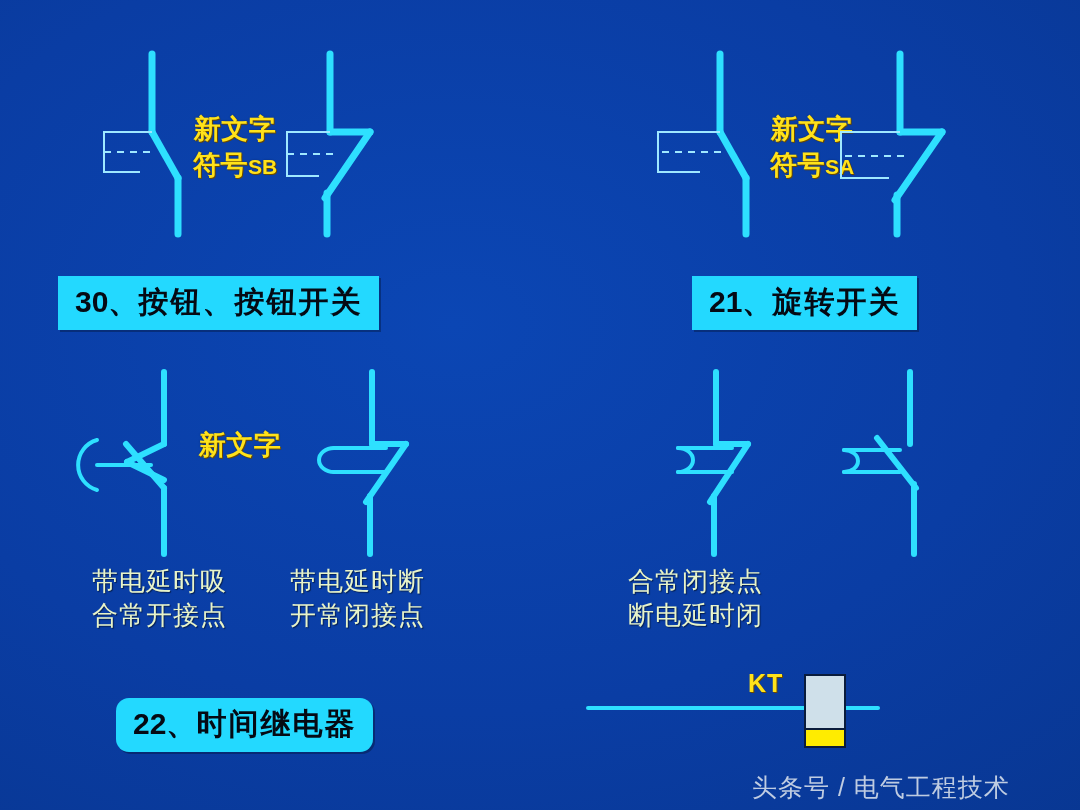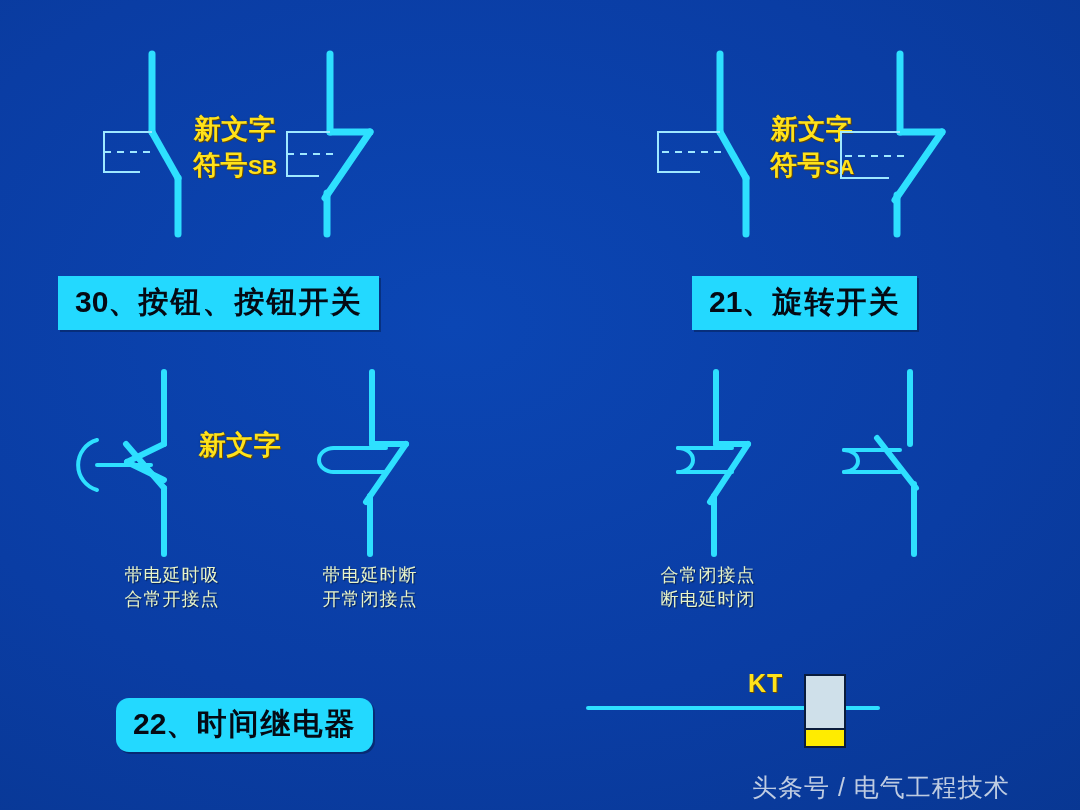--- a/index.html
+++ b/index.html
@@ -46,23 +46,23 @@
     white-space: nowrap;
     letter-spacing: 2px;
     box-shadow: 2px 2px 0 rgba(0,0,0,.28);
   }
   .chip .num { letter-spacing: 0px; }
 
   
   .caption {
     position: absolute;
     color: #e8f4c9;
-    font-size: 18px;
+    font-size: 26px;
     line-height: 1.32;
-    text-align: center;
+    text-align: left;
     white-space: nowrap;
     text-shadow: 1px 1px 1px rgba(0,0,0,.5);
     letter-spacing: 1px;
   }
 
   
   .coil-label {
     position: absolute;
     color: #ffe21a;
     font-weight: bold;

